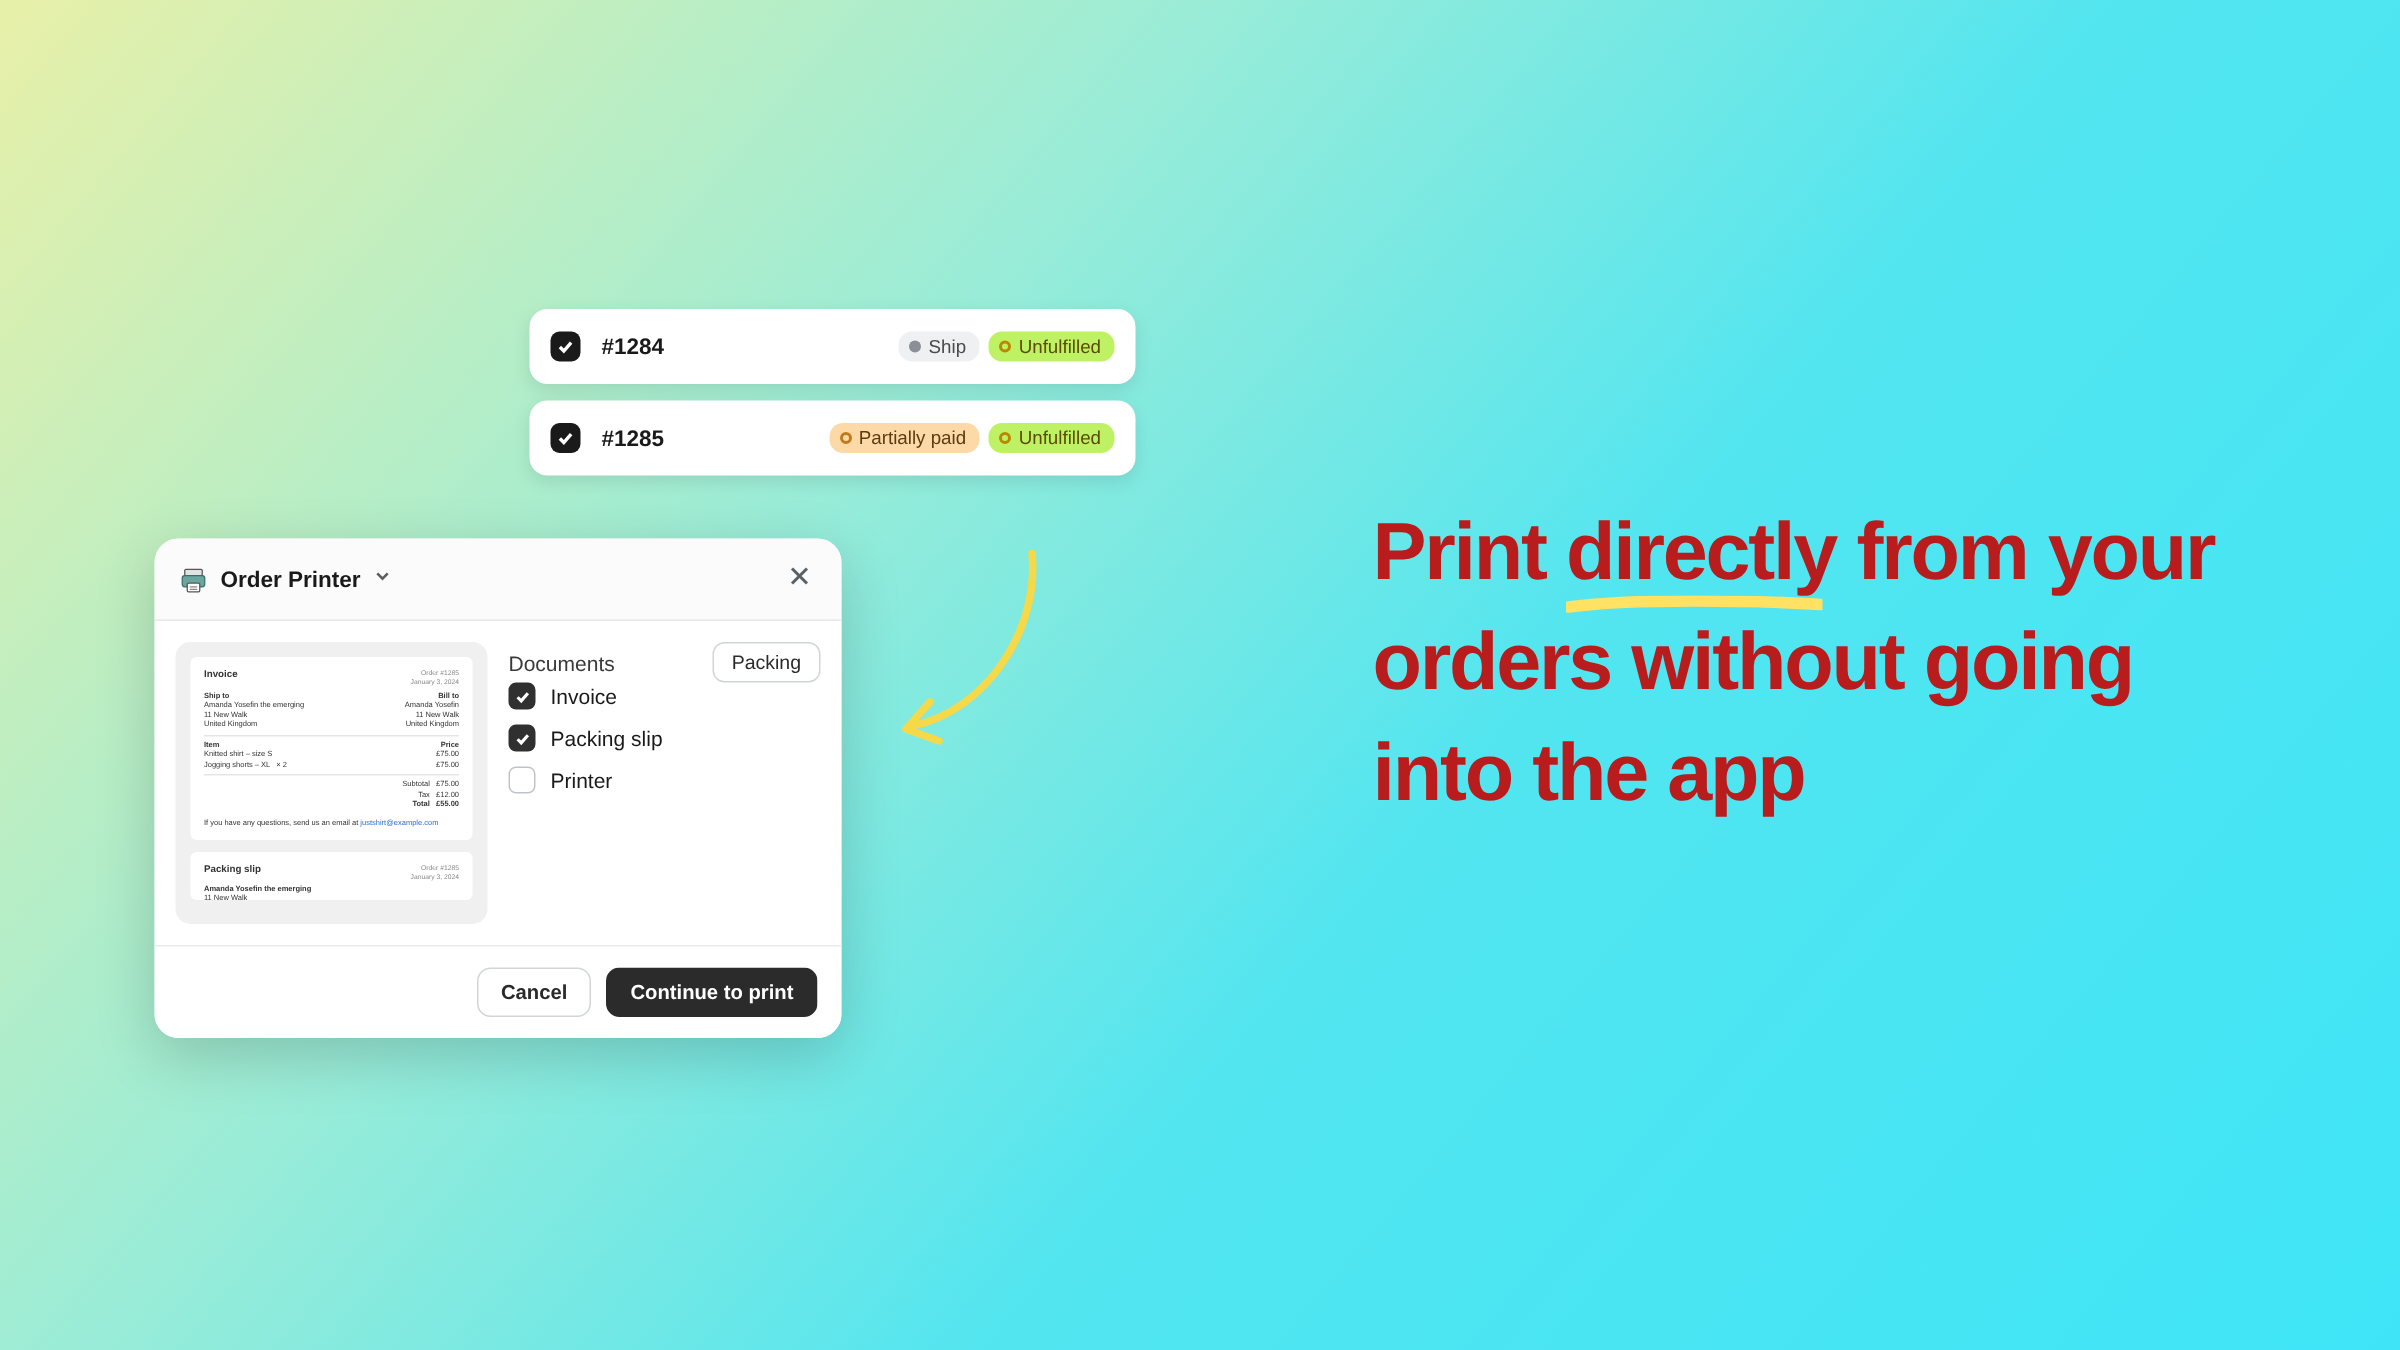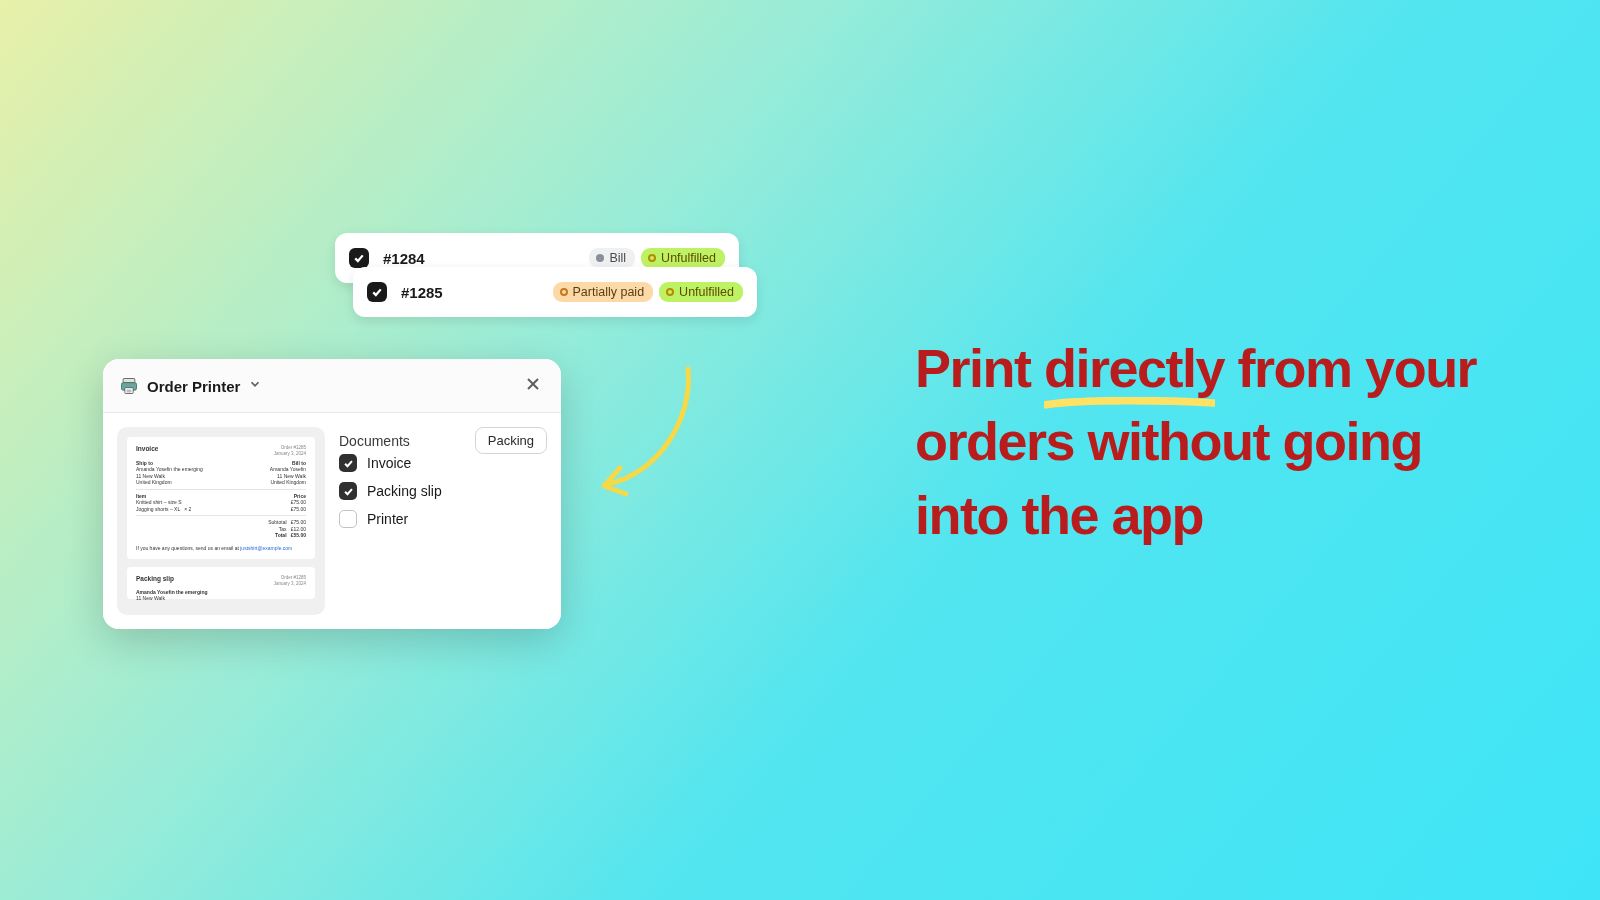--- a/index.html
+++ b/index.html
@@ -14,21 +14,21 @@
     position: absolute;
     width: 404px;
     height: 50px;
     background: #fff;
     border-radius: 12px;
     box-shadow: 0 4px 12px rgba(0,0,0,0.10);
     display: flex;
     align-items: center;
     padding: 0 14px;
   }
-  .order-card.first  { left: 335px; top: 206px; margin-top: 27px; }
+  .order-card.first  { left: 353px; top: 206px; }
   .order-card.second { left: 353px; top: 267px; }
 
   .order-checkbox {
     width: 20px; height: 20px;
     border-radius: 6px;
     background: #1a1a1a;
     display:flex; align-items:center; justify-content:center;
     margin-right: 14px;
   }
   .order-checkbox svg { width: 12px; height: 12px; stroke: #fff; stroke-width: 3; fill: none; }
@@ -176,21 +176,21 @@
 <div class="order-card first">
   <div class="order-checkbox">
     <svg viewBox="0 0 16 16">
         <polyline points="3,8.5 6.5,12 13,4.5"></polyline>
       </svg>
   </div>
   <span class="order-id">#1284</span>
   <div class="badges">
     <span class="badge paid">
       <span class="dot"></span>
-      <span>Bill</span>
+      <span>Ship</span>
     </span>
     <span class="badge unfulfilled">
       <span class="ring"></span>
       <span>Unfulfilled</span>
     </span>
   </div>
 </div>
 
 <div class="order-card second">
   <div class="order-checkbox">
@@ -317,20 +317,24 @@
         </span>
         <span class="doc-label">Packing slip</span>
       </div>
       <div class="doc-row-item">
         <span class="checkbox empty"></span>
         <span class="doc-label">Printer</span>
       </div>
     </div>
   </div>
 
+  <div class="modal-footer">
+    <button class="btn secondary">Cancel</button>
+    <button class="btn primary">Continue to print</button>
+  </div>
 </div>
 
 <svg class="arrow" width="120" height="150" viewBox="0 0 120 150">
   <path d="M100 5 C 105 55, 70 110, 20 120" fill="none" stroke="#f5d948" stroke-width="5" stroke-linecap="round"></path>
   <path d="M32 104 L16 122 L38 130" fill="none" stroke="#f5d948" stroke-width="5" stroke-linecap="round" stroke-linejoin="round"></path>
 </svg>
 
 <div class="headline">
   <span>Print </span><span class="underline-wrap"><span>directly</span><svg class="ul" viewBox="0 0 200 14" preserveAspectRatio="none">
         <path d="M2 9 C 50 2, 150 4, 198 7" stroke="#ffe164" stroke-width="9" stroke-linecap="round" fill="none"></path>

